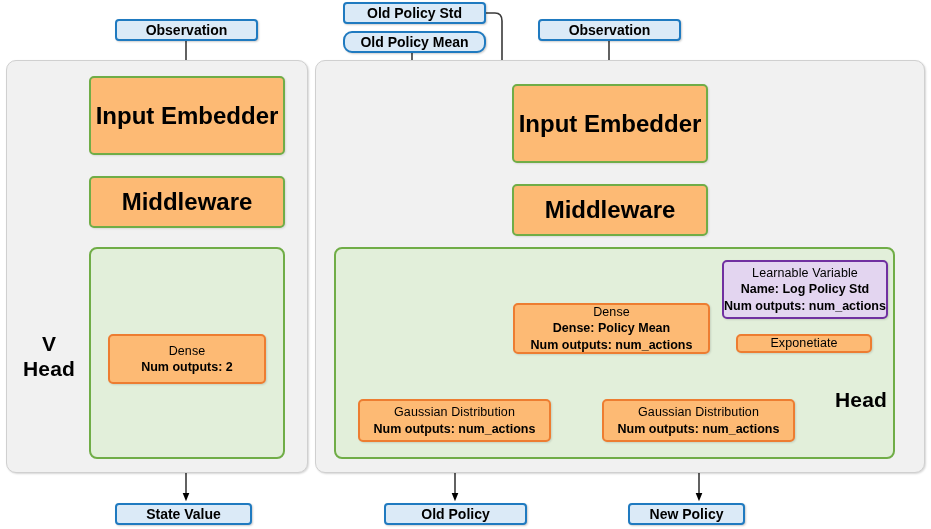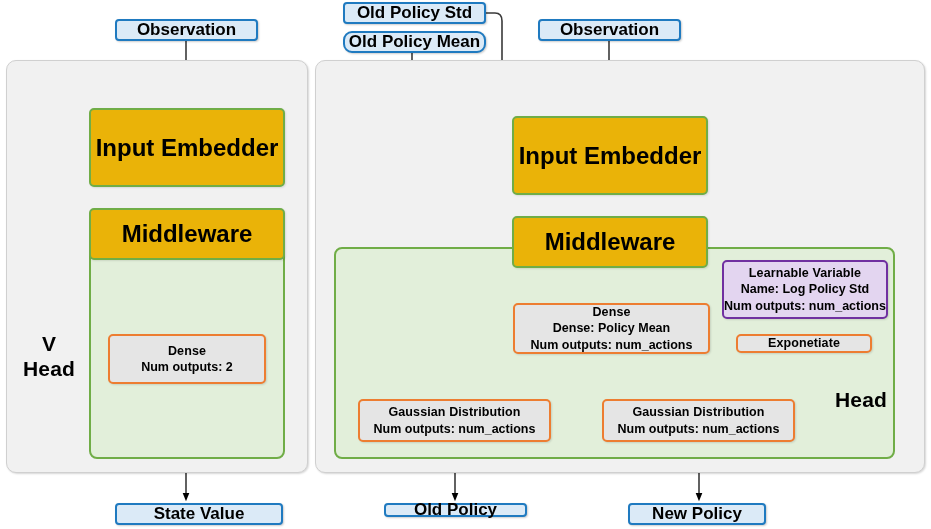--- a/index.html
+++ b/index.html
@@ -47,50 +47,49 @@
   .node {
     display: flex;
     flex-direction: column;
     align-items: center;
     justify-content: center;
     text-align: center;
     border-radius: 5px;
     color: #000;
   }
   .node-green {
-    background: #eab308;
+    background: #fdba74;
     border: 2px solid #70ad47;
     font-size: 24px;
     font-weight: bold;
     box-shadow: 1px 1px 2px rgba(0,0,0,0.10);
-    margin-top: 32px;
   }
   .node-orange {
-    background: #e5e5e5;
+    background: #fdba74;
     border: 2px solid #ed7d31;
     box-shadow: 1px 1px 2px rgba(0,0,0,0.12);
     align-items: center;
   }
   .node-purple {
     background: #e3d5f0;
     border: 2px solid #7030a0;
     box-shadow: 1px 1px 2px rgba(0,0,0,0.12);
   }
   .node-blue {
     background: #dbeaf7;
     border: 2px solid #1f7ac0;
     border-radius: 4px;
     box-shadow: 1px 1px 2px rgba(0,0,0,0.20);
-    font-size: 17px;
+    font-size: 14px;
     font-weight: bold;
     color: #000;
   }
   .title-line {
     font-size: 12.5px;
-    font-weight: bold;
+    font-weight: normal;
     line-height: 1.32;
   }
   .sub-line {
     font-size: 12.5px;
     font-weight: bold;
     line-height: 1.32;
   }
   .node-orange .title-line,
   .node-purple .title-line { letter-spacing: .1px; }
 
@@ -164,21 +163,21 @@
 
   <div class="abs node node-green" style="left:89px; top:176px; width:196px; height:52px;">
     <span>Middleware</span>
   </div>
 
   <div class="abs node node-orange" style="left:108px; top:334px; width:158px; height:50px;">
     <span class="title-line">Dense</span>
     <span class="sub-line">Num outputs: 2</span>
   </div>
 
-  <div class="abs node node-blue" style="left:115px; top:503px; width:168px; height:22px;">
+  <div class="abs node node-blue" style="left:115px; top:503px; width:137px; height:22px;">
     <span>State Value</span>
   </div>
 
   <div class="abs group-gray" style="left:315px; top:60px; width:610px; height:413px;"></div>
 
   <div class="abs group-green" style="left:334px; top:247px; width:561px; height:212px;"></div>
 
   <div class="abs head-label" style="left:816px; top:388px; width:90px;">
     <div>Head</div>
   </div>
@@ -222,21 +221,21 @@
   <div class="abs node node-orange" style="left:358px; top:399px; width:193px; height:43px;">
     <span class="title-line">Gaussian Distribution</span>
     <span class="sub-line">Num outputs: num_actions</span>
   </div>
 
   <div class="abs node node-orange" style="left:602px; top:399px; width:193px; height:43px;">
     <span class="title-line">Gaussian Distribution</span>
     <span class="sub-line">Num outputs: num_actions</span>
   </div>
 
-  <div class="abs node node-blue" style="left:384px; top:503px; width:143px; height:14px;">
+  <div class="abs node node-blue" style="left:384px; top:503px; width:143px; height:22px;">
     <span>Old Policy</span>
   </div>
 
-  <div class="abs node node-blue" style="left:628px; top:503px; width:138px; height:22px;">
+  <div class="abs node node-blue" style="left:628px; top:503px; width:117px; height:22px;">
     <span>New Policy</span>
   </div>
 
 </div>
 
 </body></html>

